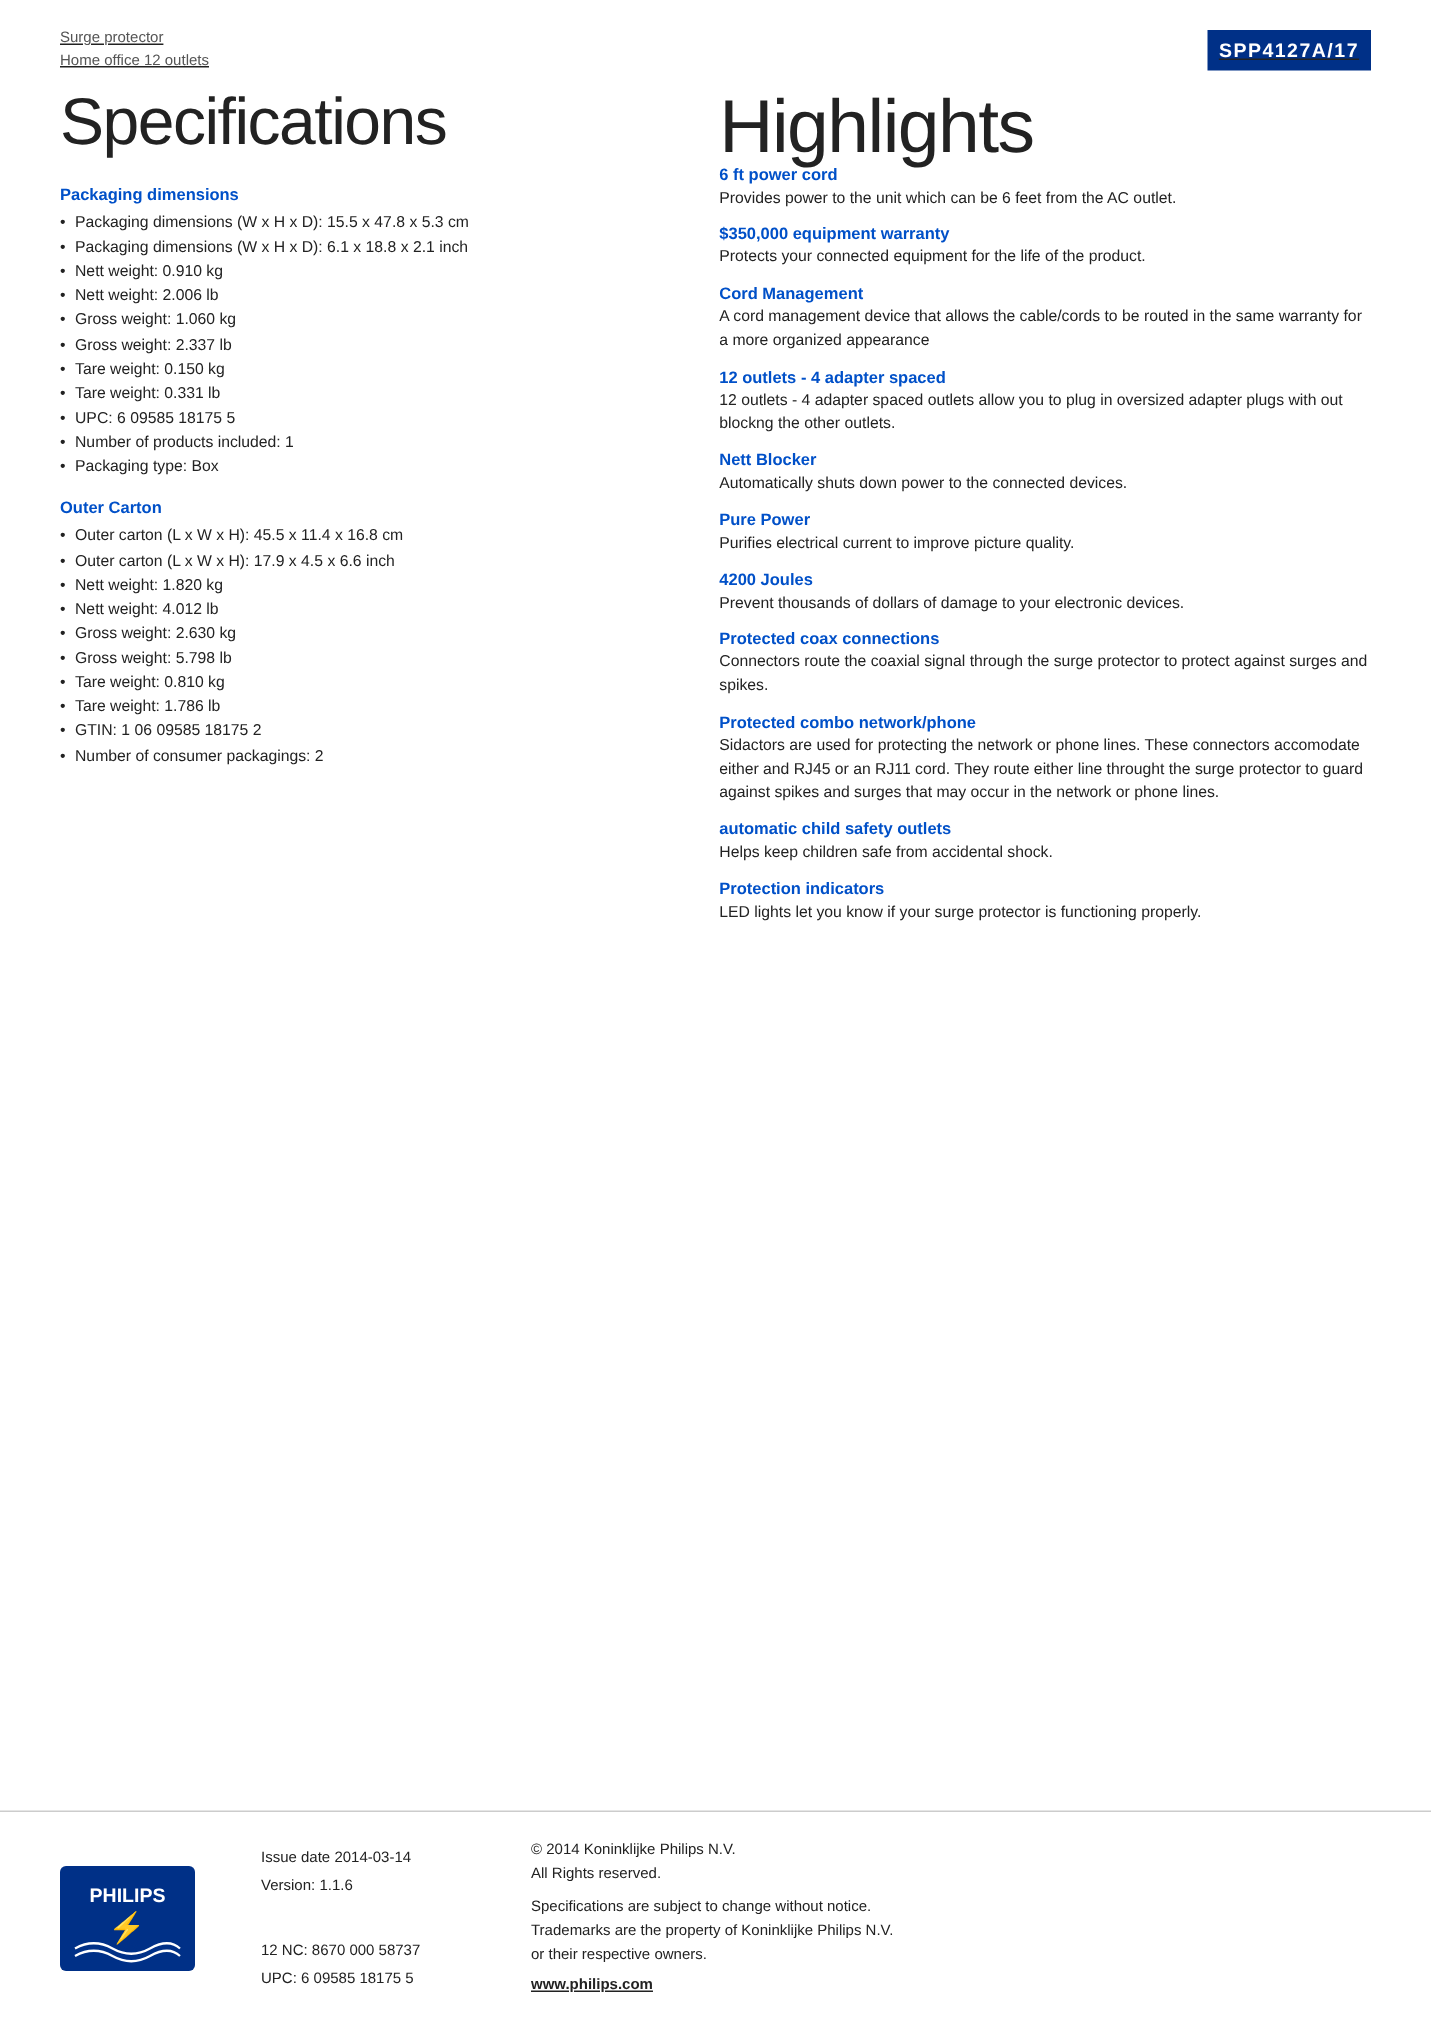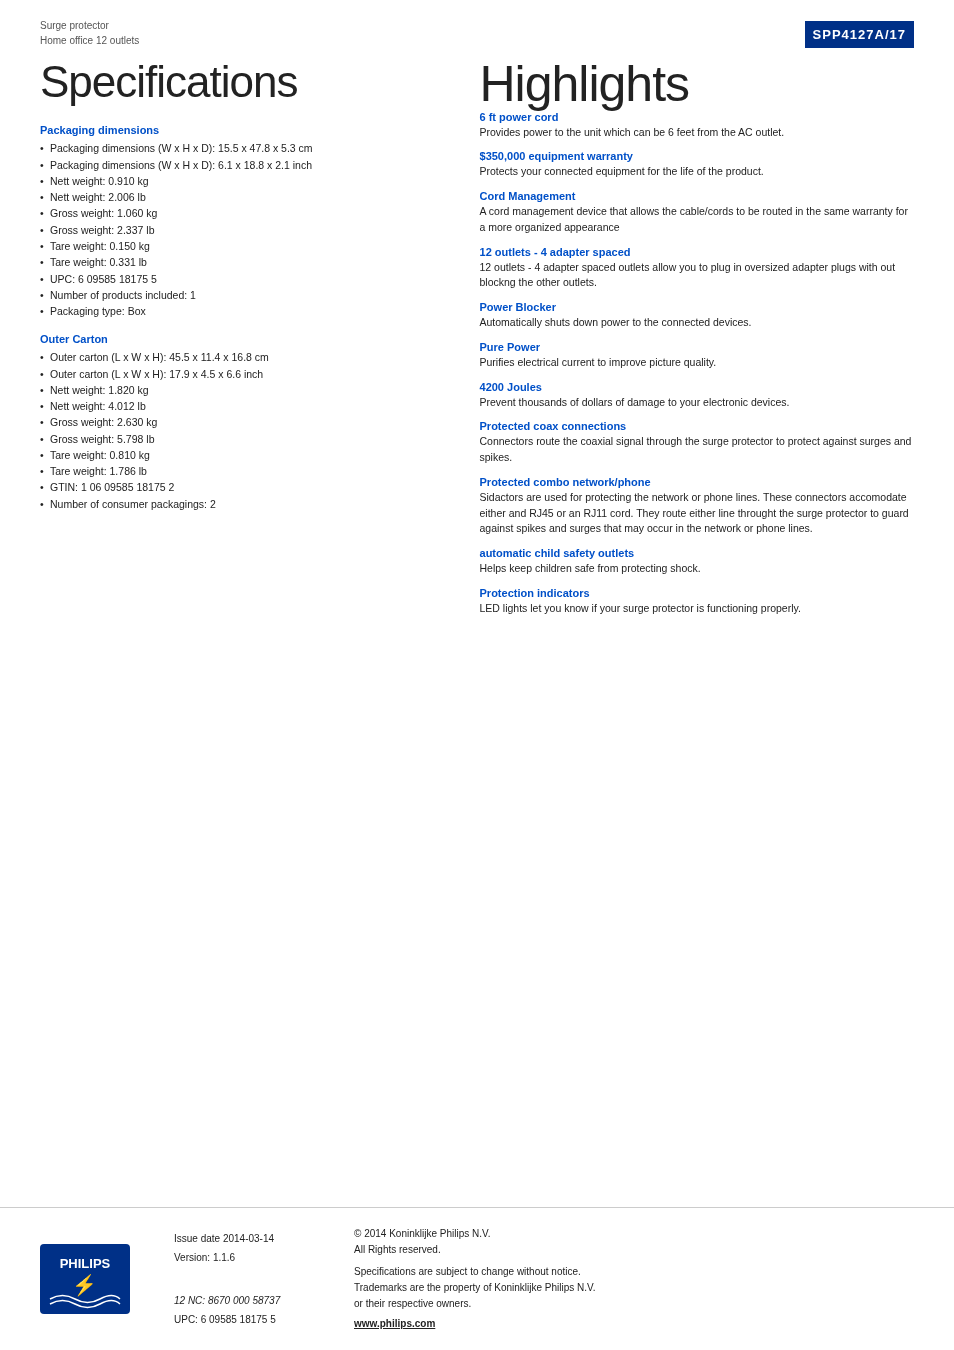--- a/index.html
+++ b/index.html
@@ -15,22 +15,23 @@
     .page {
       width: 954px;
       min-height: 1350px;
       padding: 0;
       position: relative;
     }
     
     .header {
       display: flex;
       justify-content: space-between;
-      align-items: flex-end;
+      align-items: center;
       padding: 18px 40px 0 40px;
+      text-decoration: underline;
     }
     .header-left {
       font-size: 10px;
       color: #555;
       line-height: 1.5;
     }
     .header-right {
       background: #003087;
       color: #fff;
       font-size: 13px;
@@ -205,42 +206,42 @@
         </div>
         <div class="highlight-item">
           <div class="highlight-item-title">Cord Management</div>
           <div class="highlight-item-desc">A cord management device that allows the cable/cords to be routed in the same warranty for a more organized appearance</div>
         </div>
         <div class="highlight-item">
           <div class="highlight-item-title">12 outlets - 4 adapter spaced</div>
           <div class="highlight-item-desc">12 outlets - 4 adapter spaced outlets allow you to plug in oversized adapter plugs with out blockng the other outlets.</div>
         </div>
         <div class="highlight-item">
-          <div class="highlight-item-title">Power Blocker</div>
+          <div class="highlight-item-title">Nett Blocker</div>
           <div class="highlight-item-desc">Automatically shuts down power to the connected devices.</div>
         </div>
         <div class="highlight-item">
           <div class="highlight-item-title">Pure Power</div>
           <div class="highlight-item-desc">Purifies electrical current to improve picture quality.</div>
         </div>
         <div class="highlight-item">
           <div class="highlight-item-title">4200 Joules</div>
           <div class="highlight-item-desc">Prevent thousands of dollars of damage to your electronic devices.</div>
         </div>
         <div class="highlight-item">
           <div class="highlight-item-title">Protected coax connections</div>
           <div class="highlight-item-desc">Connectors route the coaxial signal through the surge protector to protect against surges and spikes.</div>
         </div>
         <div class="highlight-item">
           <div class="highlight-item-title">Protected combo network/phone</div>
           <div class="highlight-item-desc">Sidactors are used for protecting the network or phone lines. These connectors accomodate either and RJ45 or an RJ11 cord. They route either line throught the surge protector to guard against spikes and surges that may occur in the network or phone lines.</div>
         </div>
         <div class="highlight-item">
           <div class="highlight-item-title">automatic child safety outlets</div>
-          <div class="highlight-item-desc">Helps keep children safe from protecting shock.</div>
+          <div class="highlight-item-desc">Helps keep children safe from accidental shock.</div>
         </div>
         <div class="highlight-item">
           <div class="highlight-item-title">Protection indicators</div>
           <div class="highlight-item-desc">LED lights let you know if your surge protector is functioning properly.</div>
         </div>
       </div>
   </div>
 
   <div class="footer">
 
@@ -257,21 +258,21 @@
         <path d="M10 60 Q22.5 53 35 60 Q47.5 67 60 60 Q72.5 53 80 60" stroke="white" stroke-width="1.5" fill="none"></path>
       </svg>
     </div>
 
     <div class="footer-middle">
       <div><span>Issue date </span><span>2014-03-14</span></div>
       <div>
         <span>Version:</span>
         <span>1.1.6</span>
       </div>
-      <div style="margin-top:24px;font-style:italic;">
+      <div style="margin-top:24px;">
         <span>12 NC:</span>
         <span>8670 000 58737</span>
       </div>
       <div>
         <span>UPC:</span>
         <span>6 09585 18175 5</span>
       </div>
     </div>
 
     <div class="footer-right">

